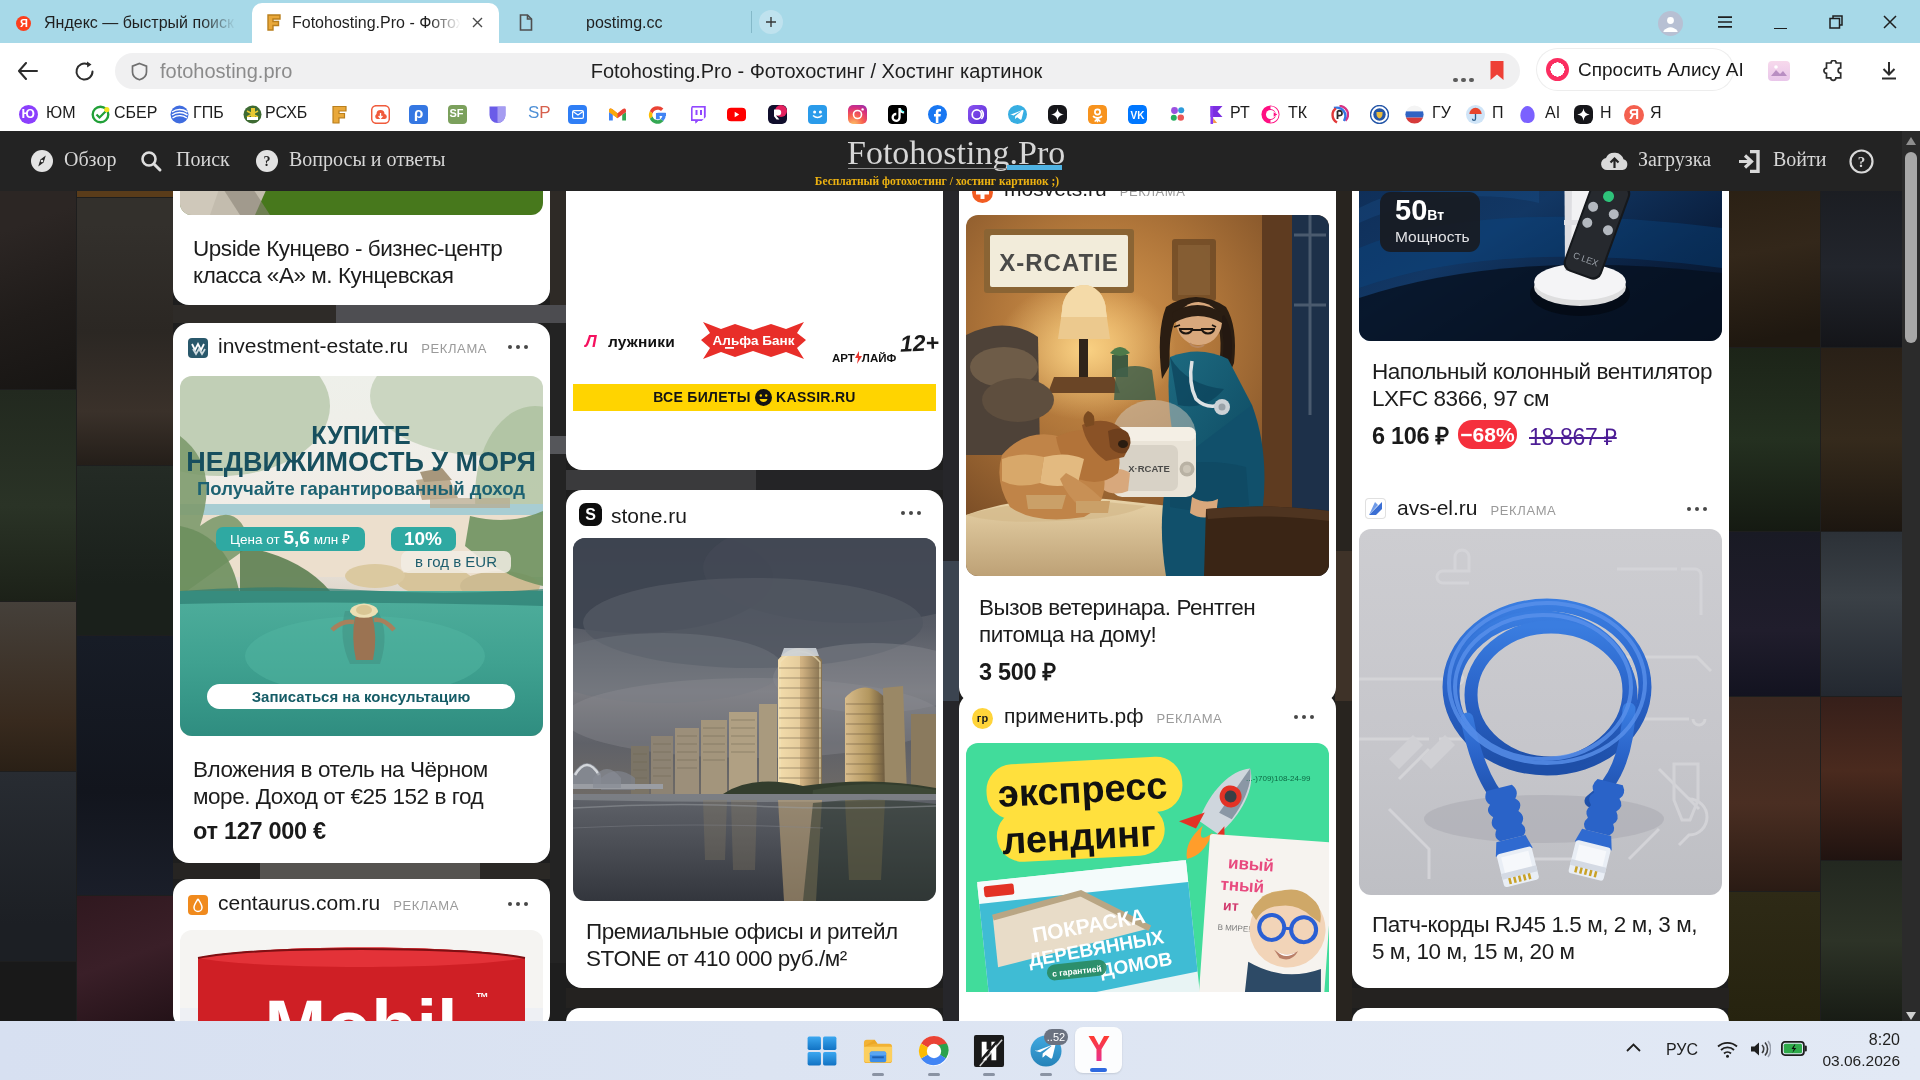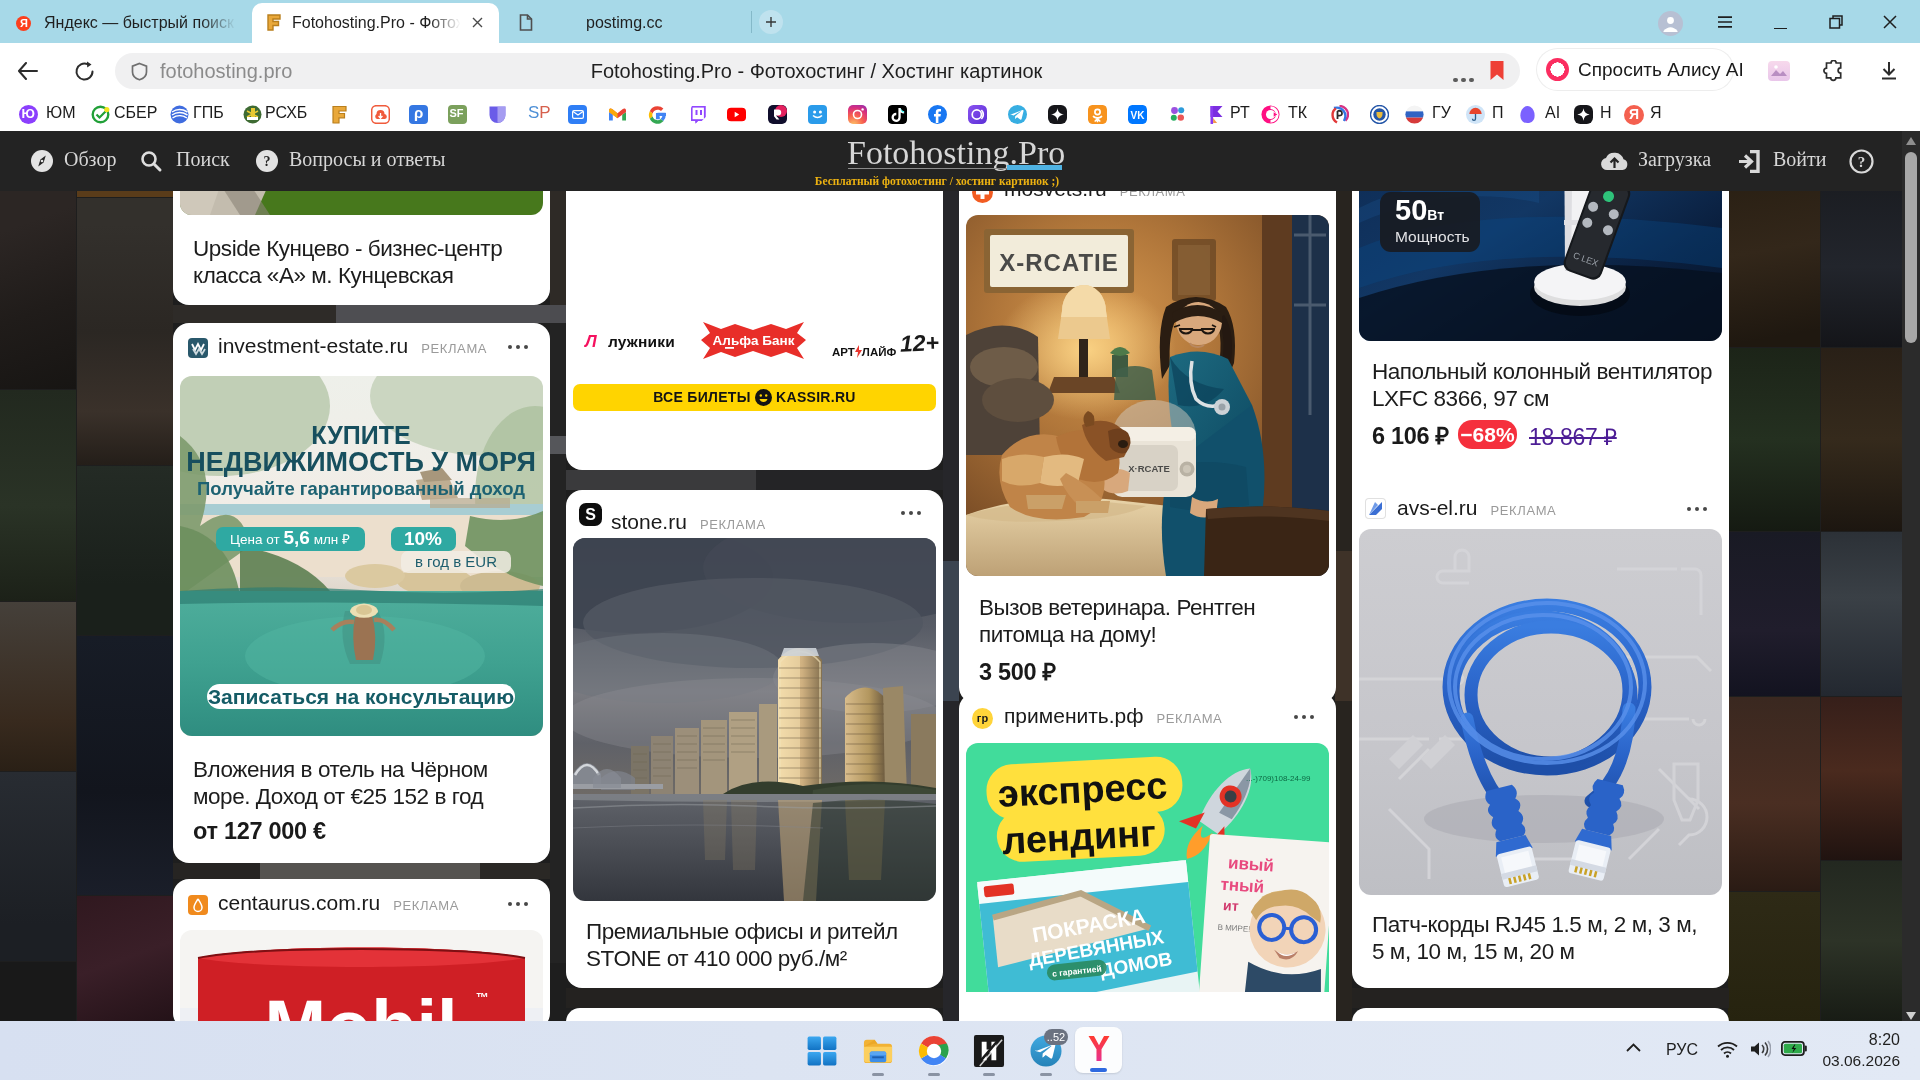--- a/index.html
+++ b/index.html
@@ -631,35 +631,35 @@
   <div class="card" style="left:566px;top:20px;width:377px;height:319px;">
     <svg class="abs" style="left:18px;top:178px;" width="92" height="24" viewBox="0 0 92 24">
           <text x="1" y="18" font-family="Liberation Sans" font-size="17" font-weight="bold" font-style="italic" fill="#f5125f">Л</text>
           <text x="24" y="17.5" font-family="Liberation Sans" font-size="15.5" font-weight="bold" fill="#111" letter-spacing="0.2">лужники</text>
         </svg>
     <svg class="abs" style="left:133px;top:167px;" width="109" height="45" viewBox="0 0 109 45">
           <path d="M4 4 L22 11 L36 6 L54 12 L72 6 L87 11 L105 4 L98 15 L107 22 L98 30 L105 41 L87 34 L72 39 L54 33 L36 39 L22 34 L4 41 L11 30 L2 22 L11 15 Z" fill="#e82e29"></path>
           <text x="54.5" y="27" text-anchor="middle" font-family="Liberation Sans" font-size="13.5" font-weight="bold" fill="#fff">Альфа Банк</text>
           <rect x="26" y="29" width="9" height="1.8" fill="#fff"></rect>
         </svg>
-    <div class="abs" style="left:266px;top:194px;font-size:11.5px;font-weight:bold;color:#111;white-space:nowrap;">АРТ<svg width="7" height="13" viewBox="0 0 7 13" style="display:inline-block;vertical-align:-2px;">
+    <div class="abs" style="left:266px;top:200px;font-size:11.5px;font-weight:bold;color:#111;white-space:nowrap;">АРТ<svg width="7" height="13" viewBox="0 0 7 13" style="display:inline-block;vertical-align:-2px;">
             <path d="M4 0 L0 7 H3 L2 13 L7 5 H4 Z" fill="#e8352e"></path>
           </svg>ЛАЙФ</div>
     <div class="abs" style="left:334px;top:179px;font-size:23px;font-style:italic;font-weight:bold;color:#1a1a1a;transform:rotate(-2deg);">12+</div>
-    <div class="abs" style="left:7px;top:233px;width:363px;height:26.5px;background:#ffd400;text-align:center;font-size:14px;font-weight:bold;color:#131313;line-height:27.5px;letter-spacing:0.3px;white-space:nowrap;border-radius:7px;">ВСЕ БИЛЕТЫ <svg width="17" height="17" viewBox="0 0 17 17" style="display:inline-block;vertical-align:-3.5px;">
+    <div class="abs" style="left:7px;top:233px;width:363px;height:26.5px;background:#ffd400;text-align:center;font-size:14px;font-weight:bold;color:#131313;line-height:27.5px;letter-spacing:0.3px;white-space:nowrap;">ВСЕ БИЛЕТЫ <svg width="17" height="17" viewBox="0 0 17 17" style="display:inline-block;vertical-align:-3.5px;">
             <circle cx="8.5" cy="8.5" r="8.5" fill="#131313"></circle>
             <circle cx="5.8" cy="6.5" r="1.2" fill="#ffd400"></circle>
             <circle cx="11.2" cy="6.5" r="1.2" fill="#ffd400"></circle>
             <path d="M4.5 10 a4.2 4.2 0 0 0 8 0" fill="#ffd400"></path>
           </svg> KASSIR.RU</div>
   </div>
 
   <div class="card" style="left:566px;top:359px;width:377px;height:498px;">
     <div class="abs" style="left:13px;top:13px;width:23px;height:23px;border-radius:7px;background:#0d0d0d;text-align:center;font-size:16px;font-weight:bold;color:#fff;line-height:23px;">S</div>
-    <div class="crow" style="top:20px;">
+    <div class="crow" style="top:14px;flex-direction:column;">
           <span class="dom">stone.ru</span>
           <span class="rk">РЕКЛАМА</span>
         </div>
     <div class="cdots" style="top:21px;"><i></i><i></i><i></i></div>
     <div class="cimg" style="top:48px;height:363px;">
       <svg width="363" height="363" viewBox="0 0 363 363">
         <defs>
           <linearGradient id="ssky" x1="0" y1="0" x2="0" y2="1">
                 <stop offset="0" stop-color="#424954"></stop>
                 <stop offset="0.35" stop-color="#585c66"></stop>
@@ -803,21 +803,21 @@
         <text x="181" y="68" text-anchor="middle" font-family="Liberation Sans" font-size="25" font-weight="bold" fill="#174f5e">КУПИТЕ</text>
         <text x="181" y="95" text-anchor="middle" font-family="Liberation Sans" font-size="27" font-weight="bold" fill="#174f5e">НЕДВИЖИМОСТЬ У МОРЯ</text>
         <text x="181" y="119" text-anchor="middle" font-family="Liberation Sans" font-size="18.5" font-weight="bold" fill="#1d6272">Получайте гарантированный доход</text>
         <rect x="36" y="151" width="149" height="24" rx="7" fill="#2fa9a2"></rect>
         <text x="110" y="168" text-anchor="middle" font-family="Liberation Sans" font-size="13.5" fill="#fff">Цена от <tspan font-size="19" font-weight="bold">5,6</tspan> млн ₽</text>
         <rect x="211" y="151" width="65" height="24" rx="7" fill="#2fa9a2"></rect>
         <text x="243" y="169" text-anchor="middle" font-family="Liberation Sans" font-size="19" font-weight="bold" fill="#fff">10%</text>
         <rect x="221" y="175" width="110" height="22" rx="7" fill="#f2ede4" opacity="0.85"></rect>
         <text x="276" y="191" text-anchor="middle" font-family="Liberation Sans" font-size="15" fill="#1d5d6d">в год в EUR</text>
       </svg>
-      <div class="abs" style="left:27px;top:308.5px;width:308px;height:24.5px;border-radius:13px;background:#fff;text-align:center;font-size:21px;font-weight:bold;color:#155c66;line-height:25px;">Записаться на консультацию</div>
+      <div class="abs" style="left:27px;top:308.5px;width:308px;height:24.5px;border-radius:13px;background:#fff;text-align:center;font-size:15px;font-weight:bold;color:#155c66;line-height:25px;">Записаться на консультацию</div>
     </div>
     <div class="ctitle" style="top:434px;">Вложения в отель на Чёрном<br>море. Доход от €25 152 в год</div>
     <div class="cprice" style="top:495px;">от 127 000 €</div>
   </div>
 
   <div class="card" style="left:173px;top:748px;width:377px;height:150px;">
     <div class="abs" style="left:15px;top:16px;width:20px;height:20px;border-radius:4px;background:#f08a1d;"></div>
     <svg class="abs" style="left:15px;top:16px;" width="20" height="20" viewBox="0 0 20 20">
           <path d="M10 4 C12.5 8 14 10 14 12.5 a4 4 0 0 1 -8 0 C6 10 7.5 8 10 4" fill="none" stroke="#fff" stroke-width="1.5"></path>
         </svg>

